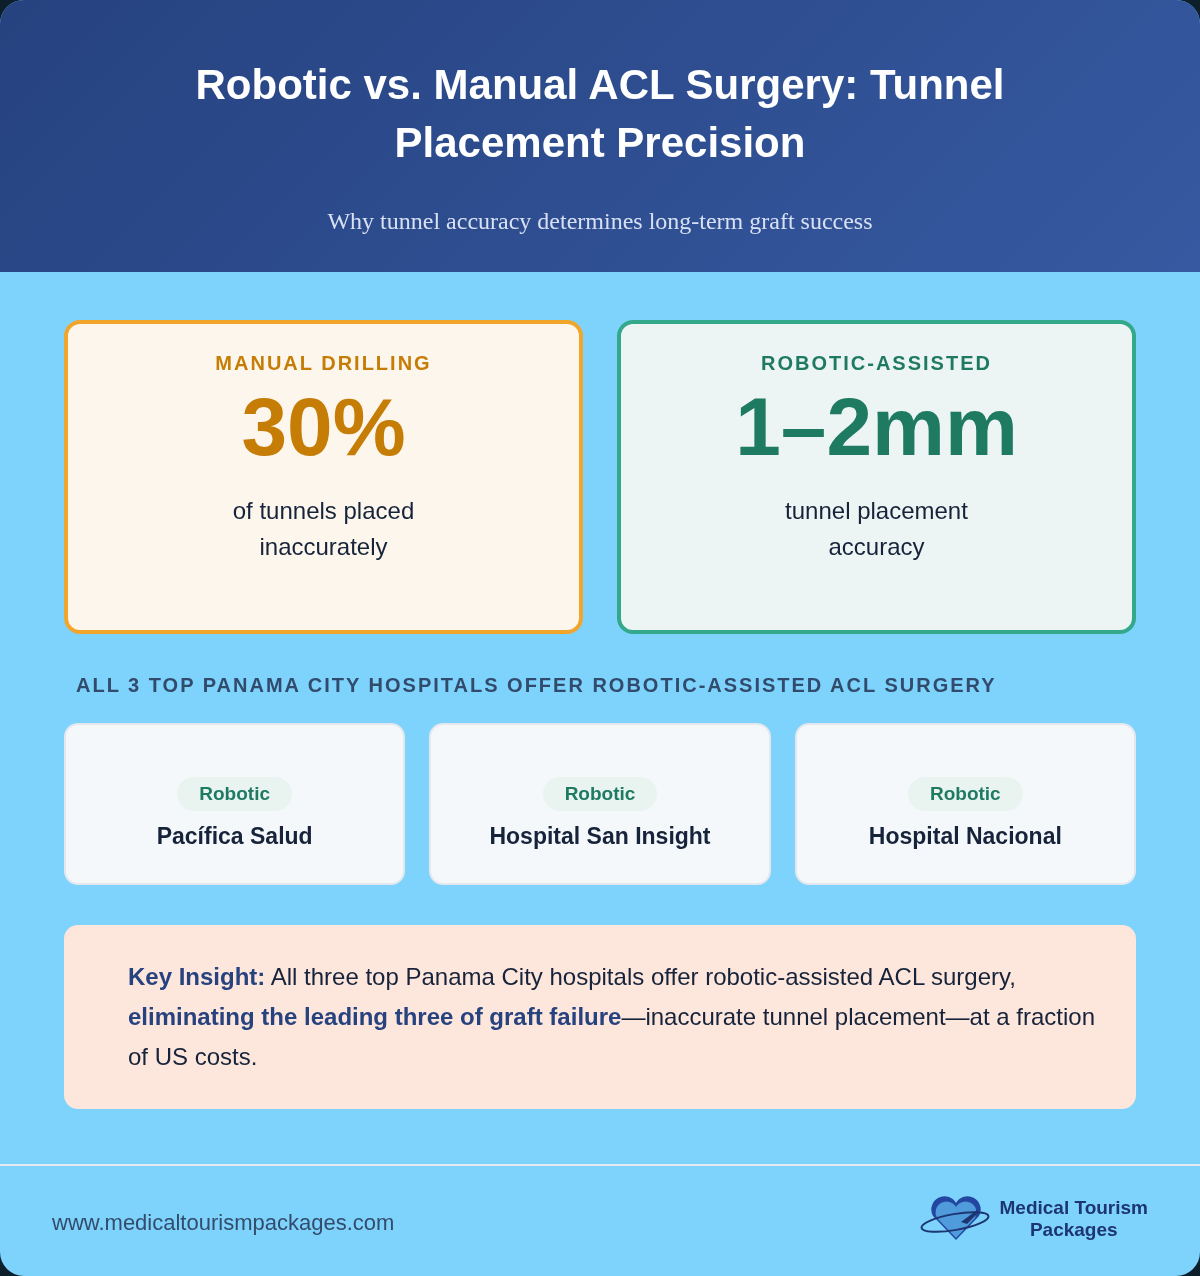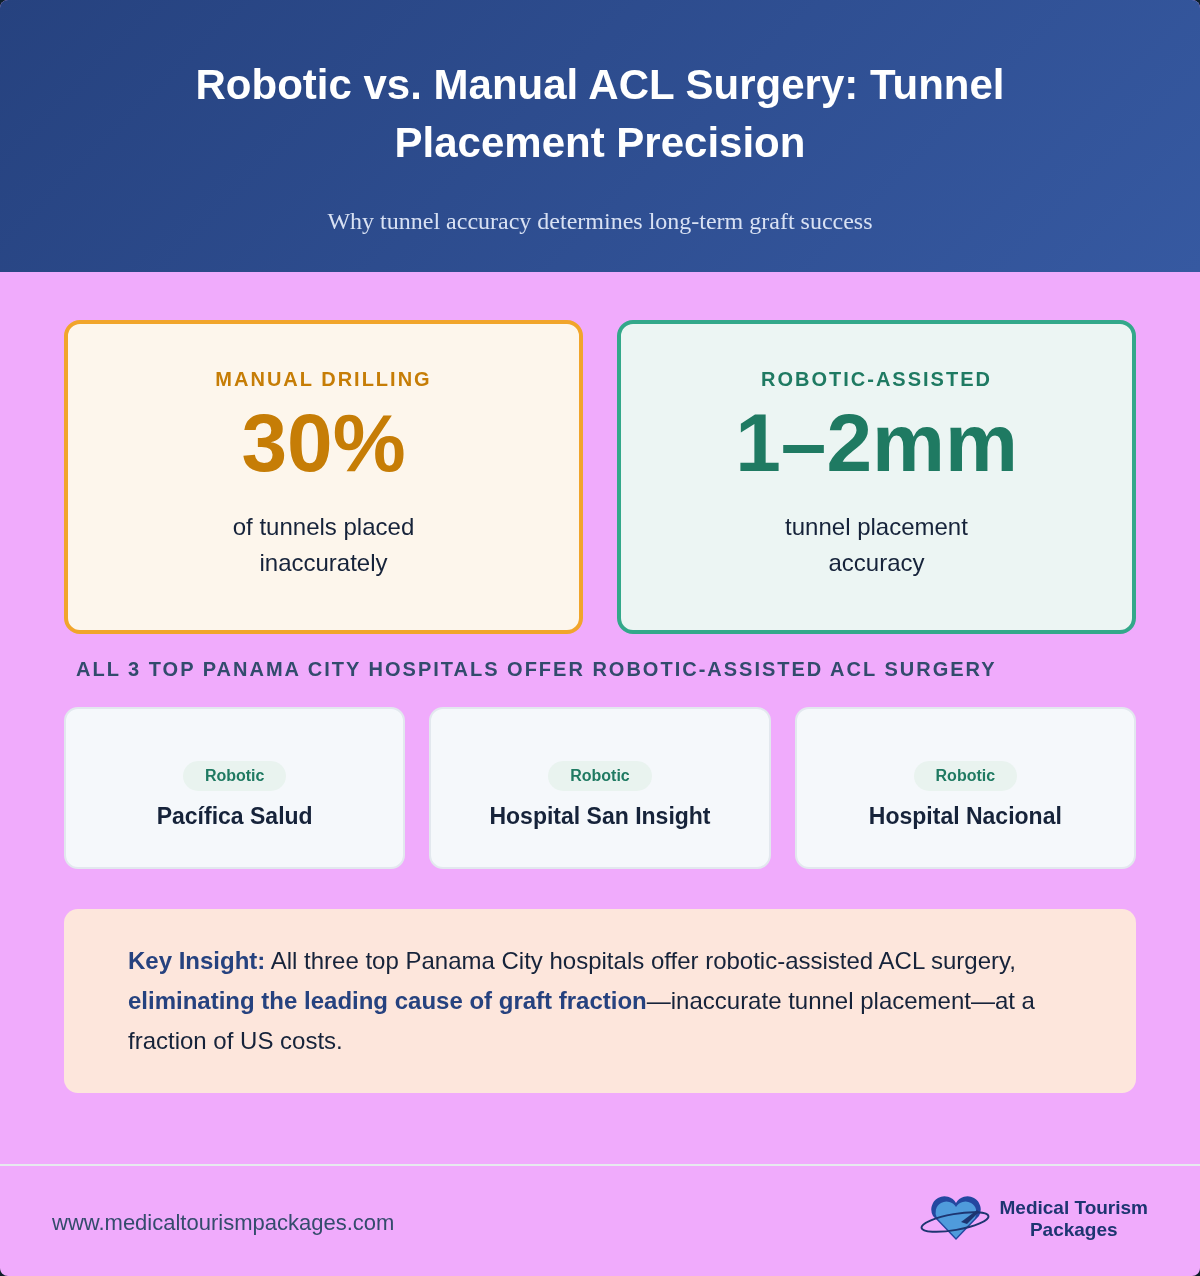--- a/index.html
+++ b/index.html
@@ -4,22 +4,22 @@
   <style>
     html, body { margin: 0; padding: 0; }
     body {
       width: 1200px; height: 1276px;
       background: #0d1f2a;
       font-family: "Liberation Sans", sans-serif;
       overflow: hidden;
     }
     .card {
       width: 1200px; height: 1276px;
-      background: #f0abfc;
-      border-radius: 8px;
+      background: #7dd3fc;
+      border-radius: 24px;
       overflow: hidden;
       position: relative;
     }
     .header {
       height: 272px;
       background: linear-gradient(135deg, #26427f 0%, #3659a1 100%);
       text-align: center;
       color: #fff;
       box-sizing: border-box;
       padding-top: 56px;
@@ -31,42 +31,42 @@
     .subtitle {
       font-size: 24px; color: #d8e1f3; margin-top: 36px; font-family: Liberation Serif, serif;
     }
     .stats {
       display: flex; gap: 34px;
       padding: 48px 64px 0 64px;
     }
     .stat {
       flex: 1; height: 314px; box-sizing: border-box;
       border-radius: 16px; border: 4px solid;
-      text-align: center; padding-top: 44px;
+      text-align: center; padding-top: 28px;
     }
     .stat.manual { background: #fdf6ec; border-color: #f1a52b; }
     .stat.robotic { background: #ecf5f3; border-color: #33a88a; }
     .stat-label { font-size: 20px; font-weight: 700; letter-spacing: 2px; }
     .manual .stat-label, .manual .stat-value { color: #c67d06; }
     .robotic .stat-label, .robotic .stat-value { color: #1f7a62; text-align: center; }
     .stat-value { font-size: 82px; font-weight: 700; line-height: 100px; margin-top: 2px; }
     .stat-desc { font-size: 24px; color: #16233a; line-height: 36px; margin-top: 16px; width: 260px; margin-left:auto; margin-right:auto; }
     .section-heading {
       font-size: 20px; font-weight: 700; letter-spacing: 2px;
-      color: #324b6c; padding: 24px 0 0 76px;
+      color: #324b6c; padding: 40px 0 0 76px;
     }
     .hospitals { display: flex; gap: 24px; padding: 26px 64px 0 64px; }
     .hospital {
       flex: 1; height: 162px; box-sizing: border-box;
       background: #f5f8fb; border: 2px solid #e2e8ee; border-radius: 14px;
       text-align: center; padding-top: 52px;
     }
     .pill {
       display: inline-block; background: #e9f3ef; color: #1f7a62;
-      font-size: 16px; font-weight: 700; padding: 6px 22px; border-radius: 18px;
+      font-size: 19px; font-weight: 700; padding: 6px 22px; border-radius: 18px;
     }
     .hospital-name { font-size: 23px; font-weight: 700; color: #16233a; margin-top: 12px; }
     .insight {
       margin: 40px 64px 0 64px; height: 184px; box-sizing: border-box;
       background: #fde6dc; border-radius: 14px;
       padding: 32px 40px 0 64px;
       font-size: 24px; line-height: 40px; color: #16233a;
     }
     .insight b { color: #26427f; }
     .footer {
@@ -110,21 +110,21 @@
       <span class="pill">Robotic</span>
       <div class="hospital-name">Hospital San Insight</div>
     </div>
     <div class="hospital">
       <span class="pill">Robotic</span>
       <div class="hospital-name">Hospital Nacional</div>
     </div>
   </div>
 
   <div class="insight">
-    <b>Key Insight:</b><span> All three top Panama City hospitals offer robotic-assisted ACL surgery, </span><b>eliminating the leading cause of graft fraction</b><span>—inaccurate tunnel placement—at a fraction of US costs.</span>
+    <b>Key Insight:</b><span> All three top Panama City hospitals offer robotic-assisted ACL surgery, </span><b>eliminating the leading three of graft failure</b><span>—inaccurate tunnel placement—at a fraction of US costs.</span>
   </div>
 
   <div class="footer">
     <div class="url">www.medicaltourismpackages.com</div>
     <div class="logo">
       <svg width="74" height="50" viewBox="0 0 74 50">
         <path d="M37 46 L14 22 A11 11 0 0 1 37 9 A11 11 0 0 1 60 22 Z" fill="#2347a0"></path>
         <path d="M37 44 L18 24 A9 9 0 0 1 37 13 A9 9 0 0 1 56 24 Z" fill="#4f9bdc"></path>
         <ellipse cx="36" cy="28" rx="34" ry="8" fill="none" stroke="#1d3571" stroke-width="2" transform="rotate(-10 36 28)"></ellipse>
         <path d="M42 28 L58 16 L60 18 L48 30 Z" fill="#1d3571"></path>

